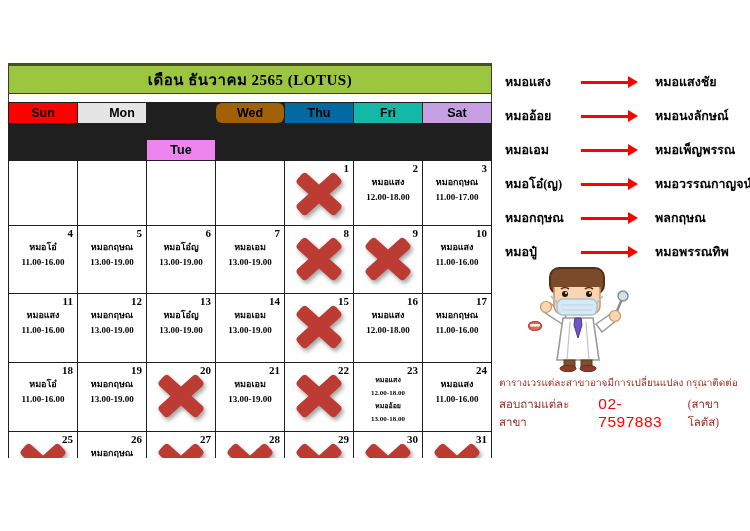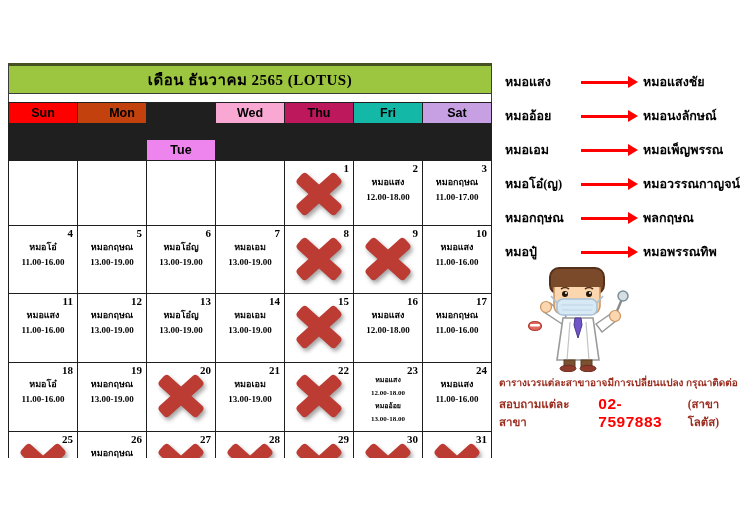--- a/index.html
+++ b/index.html
@@ -32,49 +32,49 @@
   
   .legend{position:absolute;left:505px;top:70px;width:245px;}
   .legend-row{display:flex;align-items:center;height:24px;margin-bottom:10px;
               font-weight:bold;font-size:12.5px;}
   .lg-nick{width:72px;flex:0 0 auto;}
   .lg-arrow{position:relative;width:48px;height:3px;background:var(--arrow,#f00);
             margin:0 14px 0 4px;flex:0 0 auto;}
   .lg-arrow::after{content:"";position:absolute;right:-9px;top:-4.5px;
             border-left:10px solid var(--arrow,#f00);
             border-top:6px solid transparent;border-bottom:6px solid transparent;}
-  .lg-full{white-space:nowrap;}
+  .lg-full{white-space:nowrap;margin-left:12px;}
 
   
   .doctor{position:absolute;left:516px;top:266px;}
 
   
   .contact{position:absolute;left:499px;top:376px;width:250px;
-           color:var(--contact-text,#9b2d20);font-weight:bold;}
+           color:var(--contact-text,#9b2d20);font-weight:normal;}
   .contact-line1{font-size:10px;line-height:1.4;}
   .contact-line2{margin-top:5px;font-size:11.5px;display:flex;align-items:center;gap:4px;}
   .contact-line2 .phone{color:var(--phone-text,#f00);font-size:15.5px;
            font-family:"Liberation Sans","DejaVu Sans",sans-serif;letter-spacing:.5px;}
 </style>
 </head>
 <body>
 
 <div id="stage">
 
   <div class="calendar">
     <div class="title-bar" style="background: rgb(156, 198, 63);">
       <span>เดือน ธันวาคม 2565 (LOTUS)</span>
     </div>
     <div class="gap-row"></div>
     <div class="cal-table" id="day-header-row">
         <div class="day-head" style="background: rgb(255, 0, 0);">Sun</div>
-        <div class="day-head" style="background: #c2410c; padding-left: 20px;">Mon</div>
+        <div class="day-head" style="background: #e5e5e5; padding-left: 20px;">Mon</div>
         <div class="day-head" style="background: rgb(238, 133, 238); margin-top: 37px;">Tue</div>
-        <div class="day-head" style="background: #f9a8d4;">Wed</div>
-        <div class="day-head" style="background: #be185d;">Thu</div>
+        <div class="day-head" style="background: #a16207; border-radius: 6px;">Wed</div>
+        <div class="day-head" style="background: #0369a1;">Thu</div>
         <div class="day-head" style="background: #14b8a6;">Fri</div>
         <div class="day-head" style="background: rgb(198, 160, 226);">Sat</div>
       </div>
     <div class="cal-table" id="calendar-grid">
         <div class="cell"></div>
         <div class="cell"></div>
         <div class="cell"></div>
         <div class="cell"></div>
         <div class="cell">
           <span class="date">1</span>

